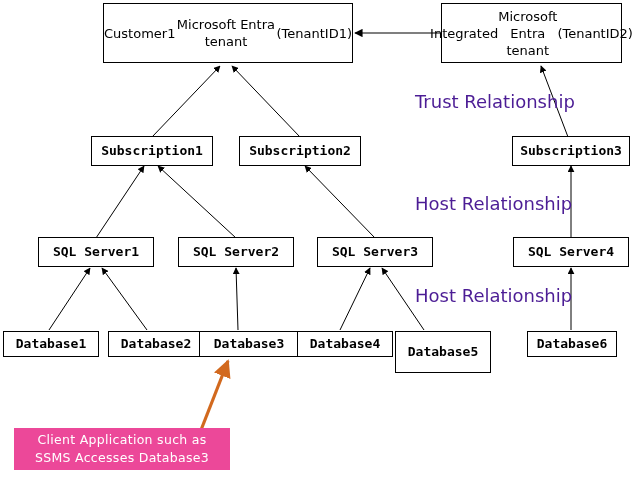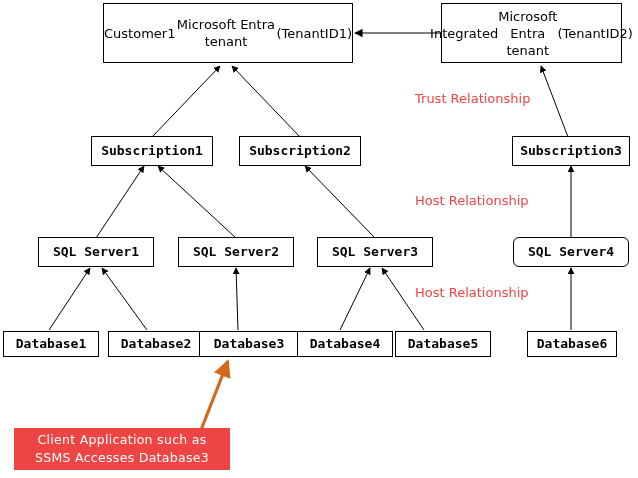--- a/index.html
+++ b/index.html
@@ -51,29 +51,29 @@
     line-height: 16px;
     white-space: nowrap;
     font-weight: bold;
   }
   .node-tenant .ln {
     display: block;
   }
   .label-rel {
     position: absolute;
     font-family: "DejaVu Sans", sans-serif;
-    font-size: 13px;
-    color: #ef4444;
+    font-size: 18px;
+    color: #4c1d95;
     white-space: nowrap;
     z-index: 2;
   }
   .callout {
     position: absolute;
     box-sizing: border-box;
-    background: #ef4444;
+    background: #ec4899;
     color: #ffffff;
     font-family: "DejaVu Sans", sans-serif;
     font-size: 12.5px;
     line-height: 18px;
     display: flex;
     flex-direction: column;
     align-items: center;
     justify-content: center;
     text-align: center;
     z-index: 2;
@@ -185,41 +185,41 @@
   </div>
 
   <div class="node node-mono" style="left:178px; top:237px; width:116px; height:30px;">
     <span>SQL Server2</span>
   </div>
 
   <div class="node node-mono" style="left:317px; top:237px; width:116px; height:30px;">
     <span>SQL Server3</span>
   </div>
 
-  <div class="node node-mono" style="left:513px; top:237px; width:116px; height:30px;border-radius:6px;">
+  <div class="node node-mono" style="left:513px; top:237px; width:116px; height:30px;">
     <span>SQL Server4</span>
   </div>
 
   <div class="node node-mono" style="left:3px; top:331px; width:96px; height:26px;">
     <span>Database1</span>
   </div>
 
   <div class="node node-mono" style="left:108px; top:331px; width:96px; height:26px;">
     <span>Database2</span>
   </div>
 
   <div class="node node-mono" style="left:199px; top:331px; width:100px; height:26px;">
     <span>Database3</span>
   </div>
 
   <div class="node node-mono" style="left:297px; top:331px; width:96px; height:26px;">
     <span>Database4</span>
   </div>
 
-  <div class="node node-mono" style="left:395px; top:331px; width:96px; height:26px;">
+  <div class="node node-mono" style="left:395px; top:331px; width:96px; height:42px;">
     <span>Database5</span>
   </div>
 
   <div class="node node-mono" style="left:527px; top:331px; width:90px; height:26px;">
     <span>Database6</span>
   </div>
 
   <div class="label-rel" style="left:415px; top:91px;">Trust Relationship</div>
 
   <div class="label-rel" style="left:415px; top:193px;">Host Relationship</div>

